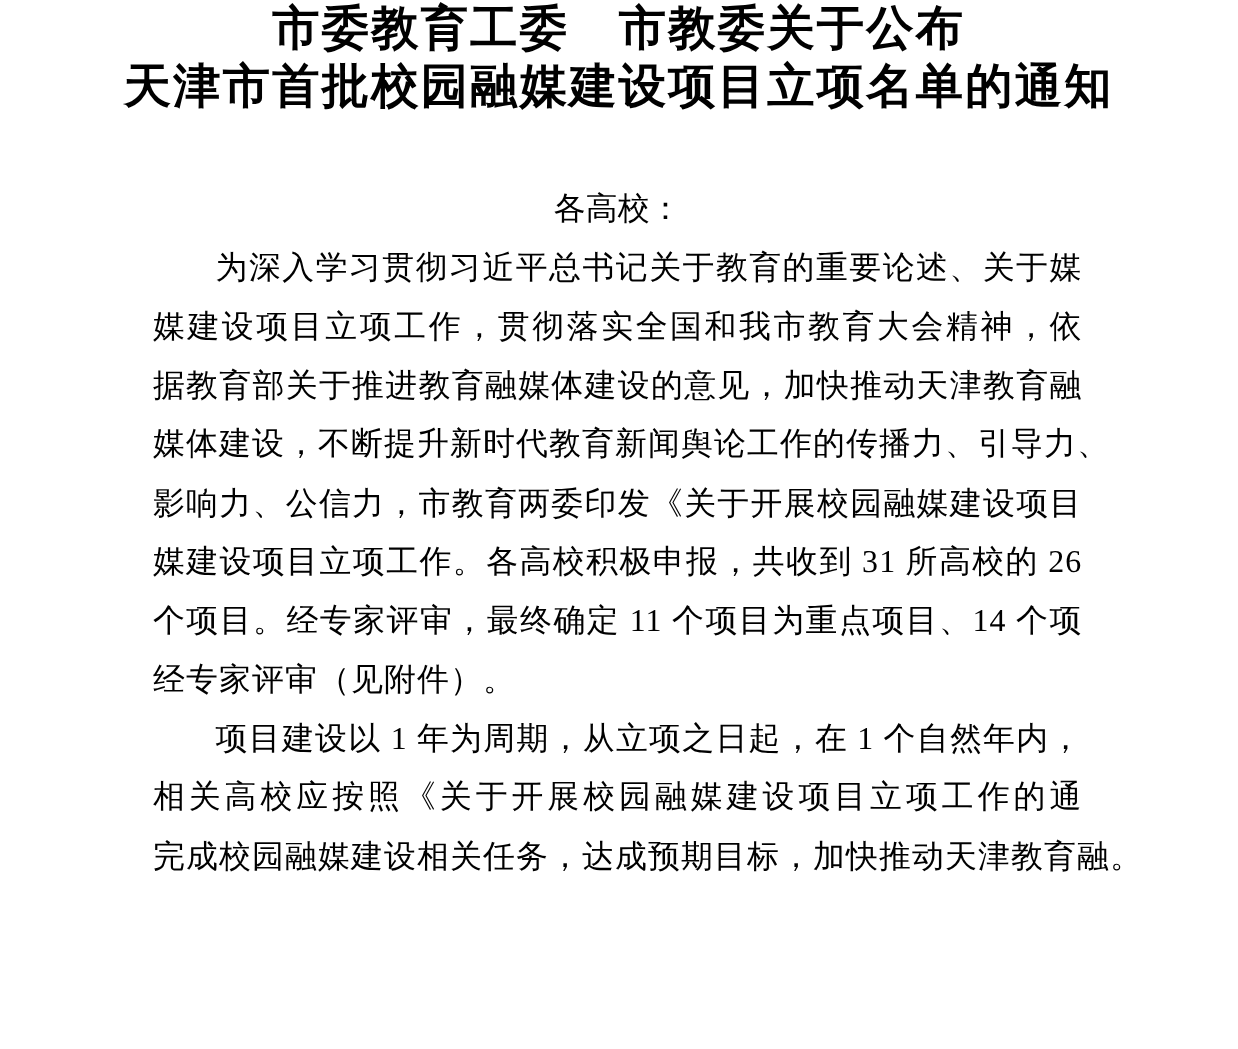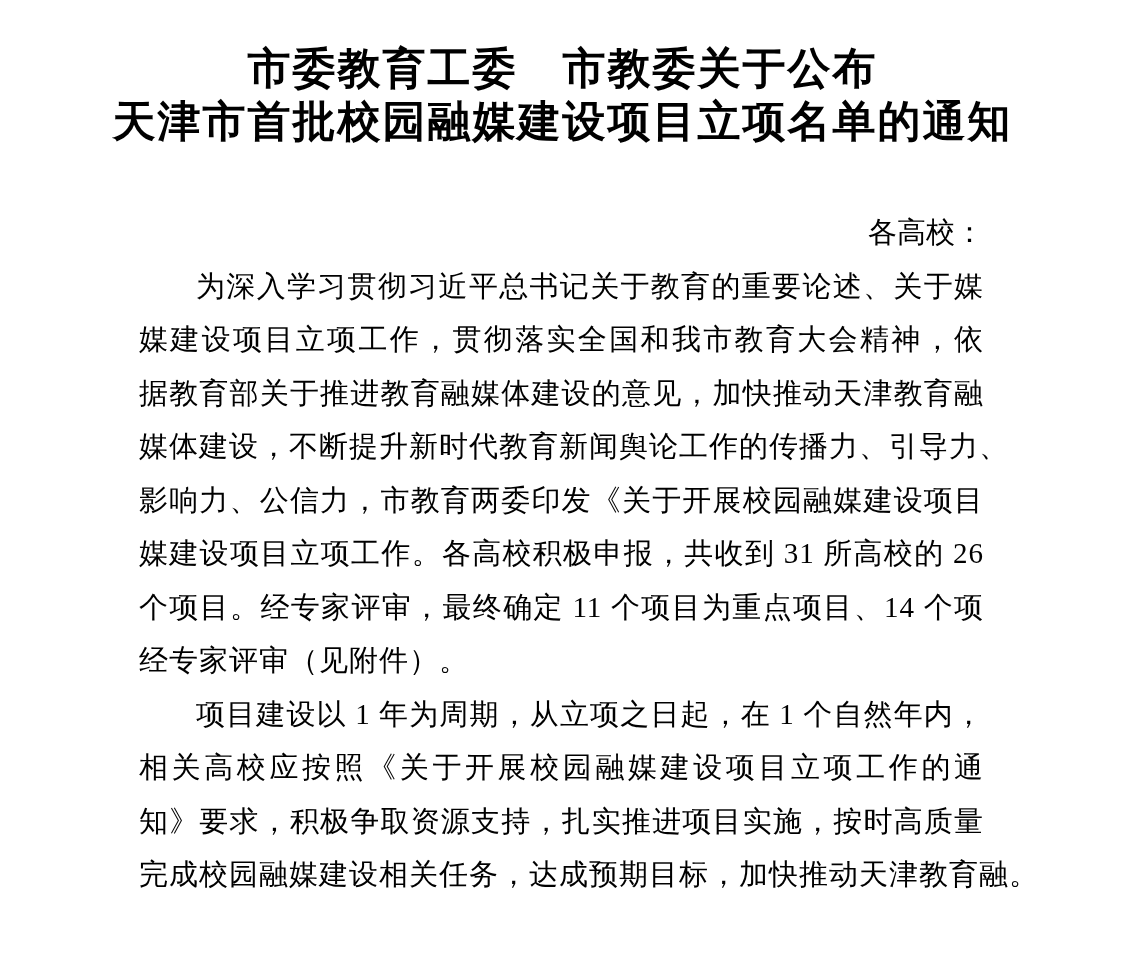--- a/index.html
+++ b/index.html
@@ -10,37 +10,36 @@
   .page {
     position: relative;
     width: 1125px;
     height: 954px;
     background: #ffffff;
     color: #000000;
     font-family: "Liberation Serif", "DejaVu Serif", serif;
     overflow: hidden;
   }
   .title-block {
-    padding-top: 42px;
     text-align: center;
     font-weight: 700;
     font-size: 43px;
     line-height: 53px;
     letter-spacing: 2px;
     white-space: nowrap;
   }
   .body-block {
     margin-left: 139px;
     margin-top: 58px;
     width: 845px;
     font-size: 29px;
     line-height: 53.5px;
   }
   .salutation {
-    text-align: right;
+    text-align: center;
   }
   .line {
     text-align: justify;
     text-align-last: justify;
     letter-spacing: 1px;
     white-space: nowrap;
   }
   .line.indent {
     text-indent: 57px;
   }
@@ -63,17 +62,16 @@
     <div class="line indent">为深入学习贯彻习近平总书记关于教育的重要论述、关于媒</div>
     <div class="line">媒建设项目立项工作，贯彻落实全国和我市教育大会精神，依</div>
     <div class="line">据教育部关于推进教育融媒体建设的意见，加快推动天津教育融</div>
     <div class="line">媒体建设，不断提升新时代教育新闻舆论工作的传播力、引导力、</div>
     <div class="line">影响力、公信力，市教育两委印发《关于开展校园融媒建设项目</div>
     <div class="line">媒建设项目立项工作。各高校积极申报，共收到 31 所高校的 26</div>
     <div class="line">个项目。经专家评审，最终确定 11 个项目为重点项目、14 个项</div>
     <div class="line para-end">经专家评审（见附件）。</div>
     <div class="line indent">项目建设以 1 年为周期，从立项之日起，在 1 个自然年内，</div>
     <div class="line">相关高校应按照《关于开展校园融媒建设项目立项工作的通</div>
-    <div class="line">知》要求，积极争取资源支持，扎实推进项目实施，按时高质量</div>
     <div class="line">完成校园融媒建设相关任务，达成预期目标，加快推动天津教育融。</div>
   </div>
 
 </div>
 
 </body></html>

